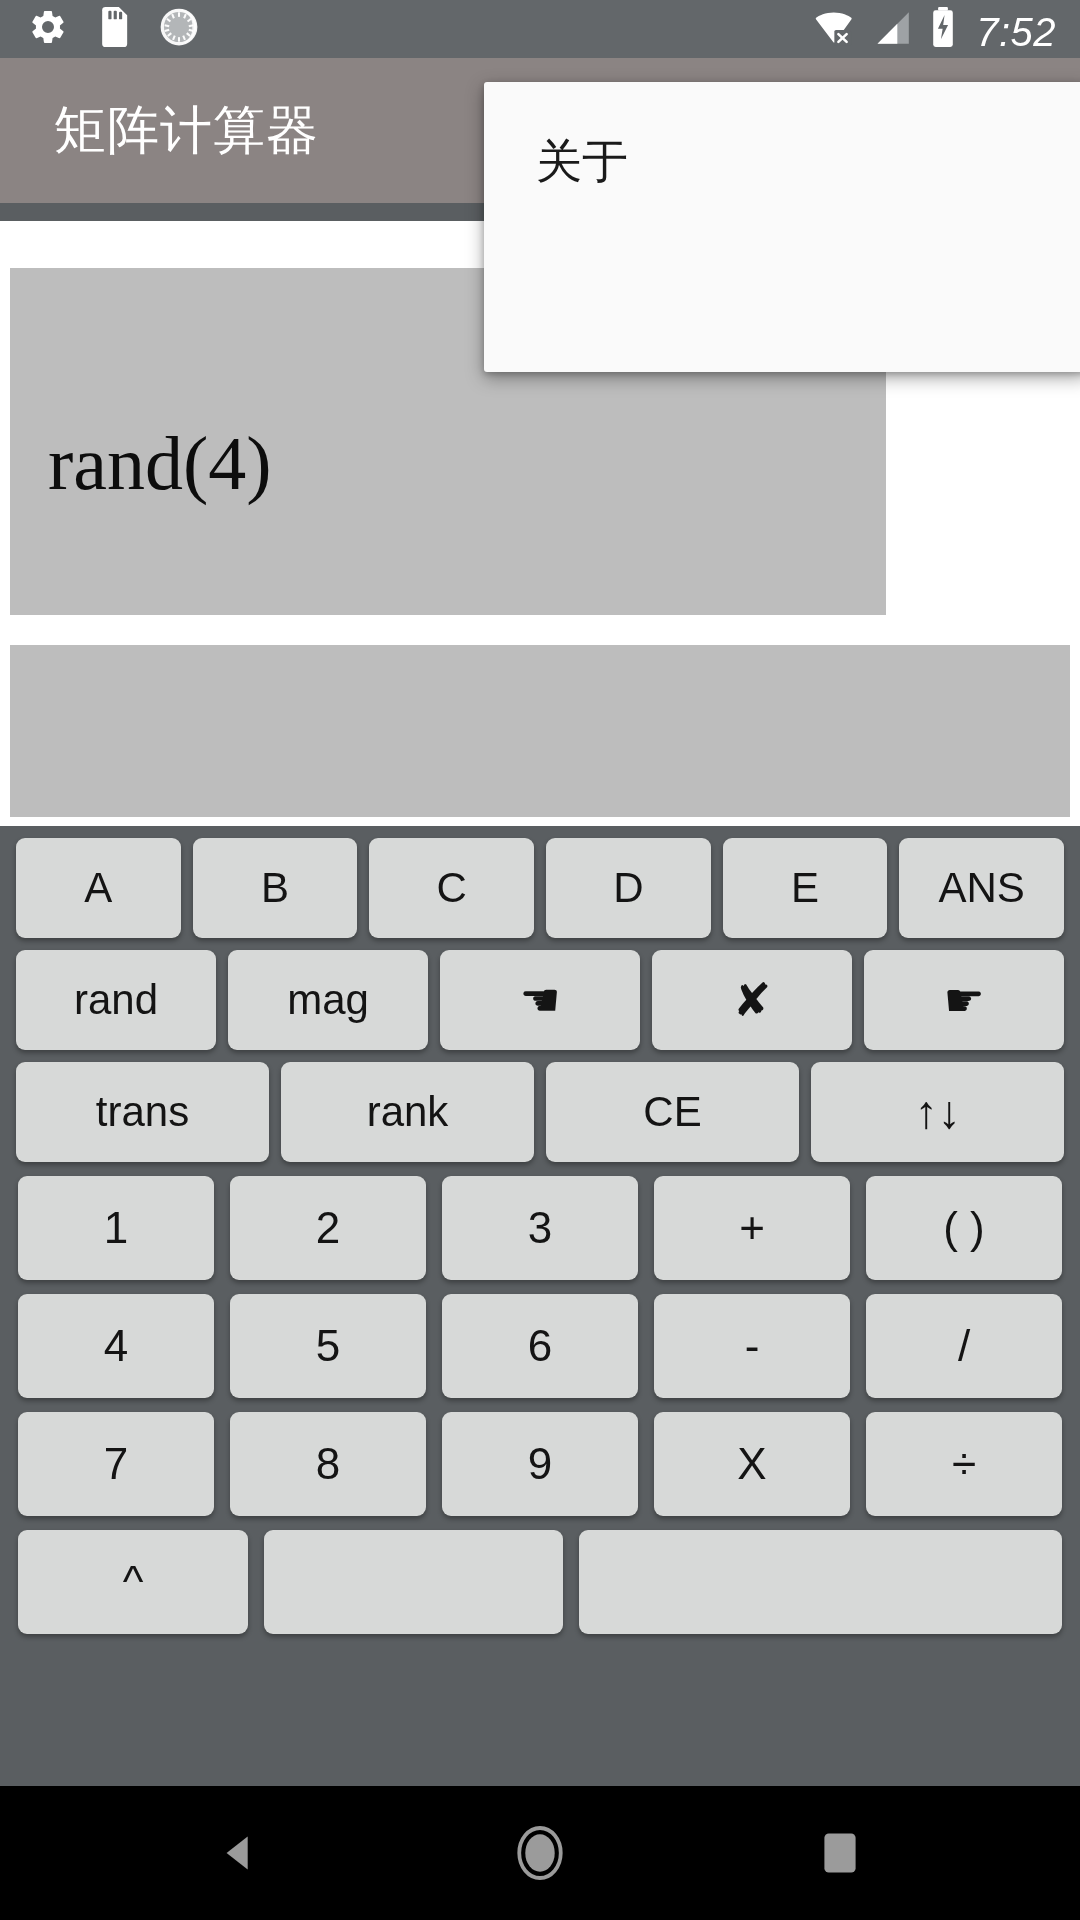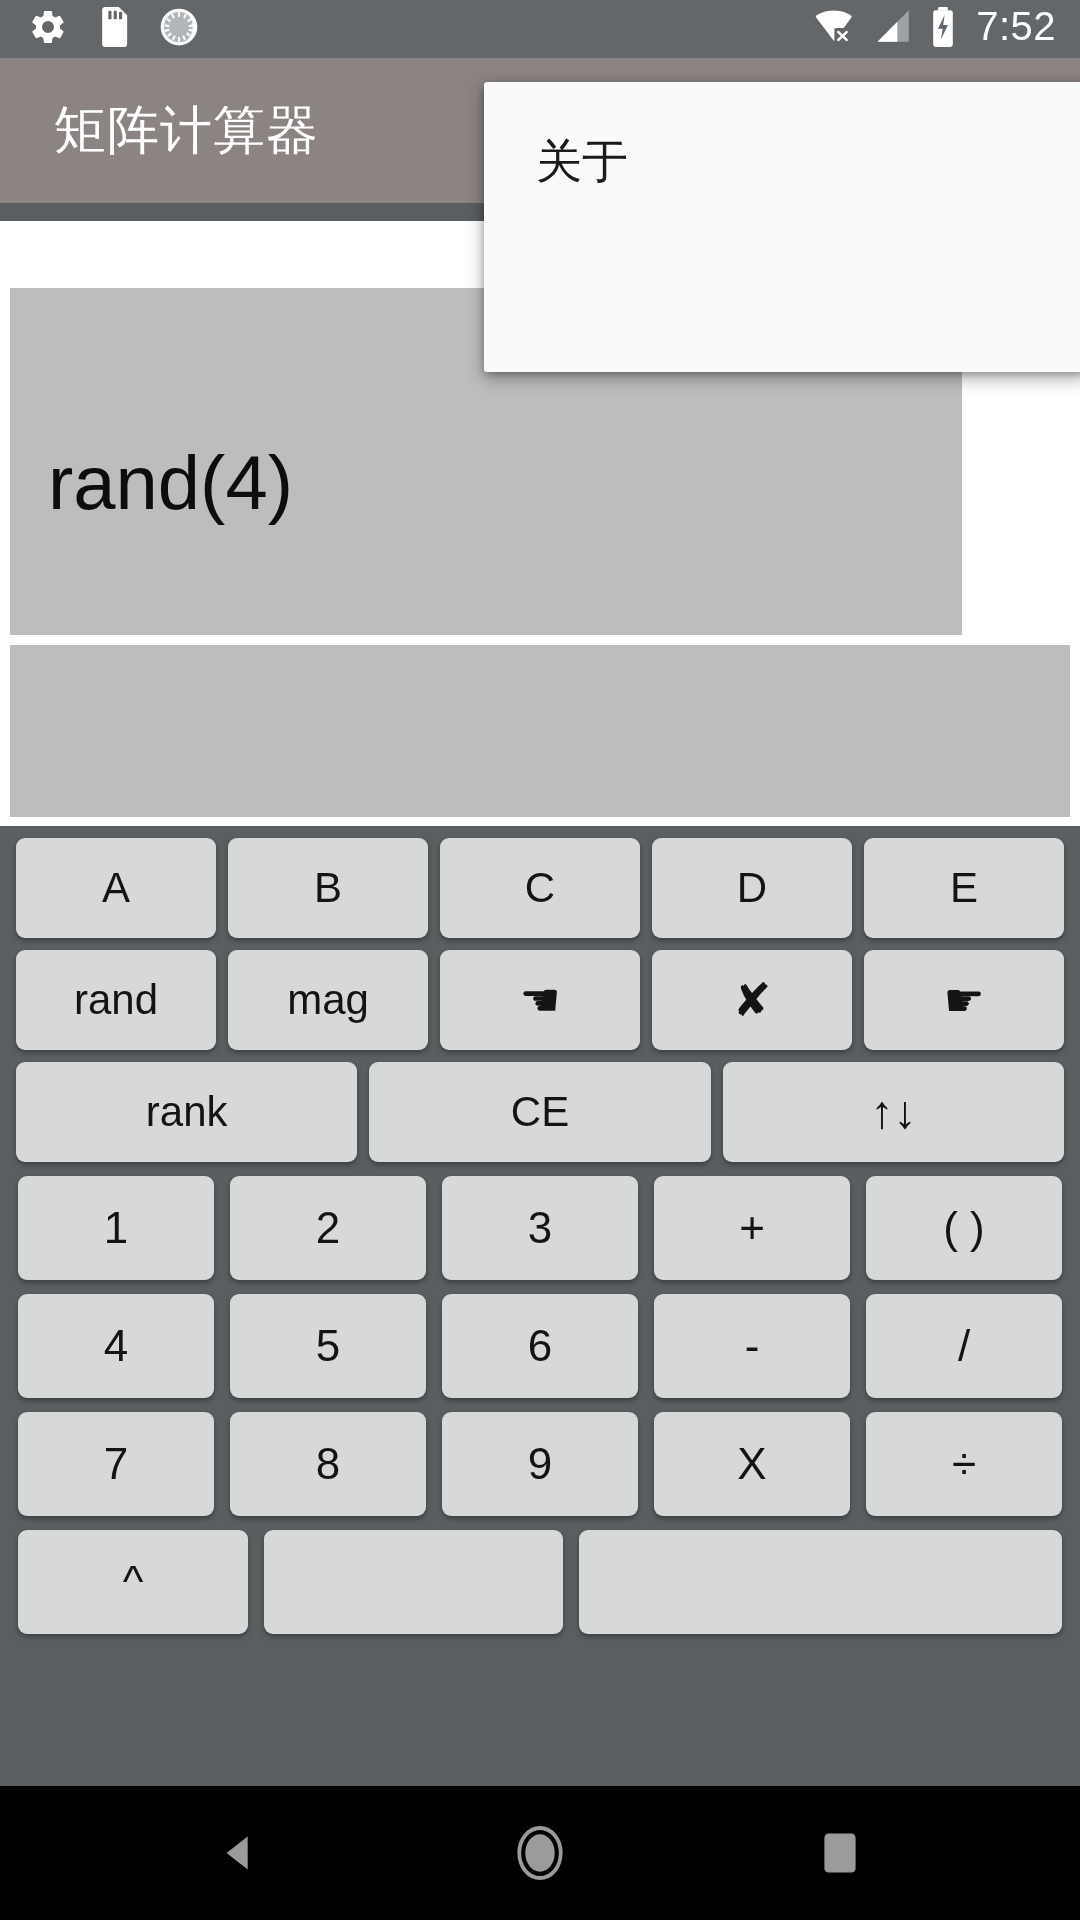--- a/index.html
+++ b/index.html
@@ -10,21 +10,21 @@
     overflow:hidden;
   }
   #screen { position:relative; width:1080px; height:1920px; }
 
   
   .statusbar{
     position:absolute; top:0; left:0; width:1080px; height:58px;
     background:#63676a; display:flex; align-items:center;
   }
   .sb-left{ display:flex; align-items:center; gap:26px; padding-left:28px; }
-  .sb-right{ margin-left:auto; display:flex; align-items:flex-start; gap:16px; padding-right:24px; }
+  .sb-right{ margin-left:auto; display:flex; align-items:flex-end; gap:16px; padding-right:24px;font-style:italic; }
   .sb-icon{ display:block; }
   .sb-clock{
     color:#fff; font-size:40px; letter-spacing:0.5px; line-height:1;
     padding-left:4px; font-weight:400;
   }
 
   
   .appbar{
     position:absolute; top:58px; left:0; width:1080px; height:145px;
     background:#8b8483;
@@ -40,22 +40,22 @@
   }
 
   
   .content-bg{
     position:absolute; top:221px; left:0; width:1080px; height:605px;
     background:#ffffff;
   }
 
   
   .display-input{
-    position:absolute; left:10px; top:288px; width:952px; height:347px;
-    background:#bdbdbd; overflow:hidden;
+    position:absolute; left:10px; top:268px; width:876px; height:347px;
+    background:#bdbdbd; overflow:hidden;font-family:Liberation Serif, serif;
   }
   .display-input-text{
     position:absolute; left:38px; bottom:114px;
     font-size:76px; color:#0d0d0d; line-height:1; white-space:nowrap;
   }
   .display-result{
     position:absolute; left:10px; top:645px; width:1060px; height:172px;
     background:#bdbdbd; overflow:hidden;
   }
   .display-result-text{
@@ -206,29 +206,31 @@
     <div class="display-result-text"></div>
   </div>
 
   <div class="keypad">
       <div class="krow krow-a">
         <button class="key">A</button>
         <button class="key">B</button>
         <button class="key">C</button>
         <button class="key">D</button>
         <button class="key">E</button>
+        <button class="key">ANS</button>
       </div>
       <div class="krow krow-a">
         <button class="key">rand</button>
         <button class="key">mag</button>
         <button class="key glyph">☚</button>
         <button class="key glyph">✘</button>
         <button class="key glyph">☛</button>
       </div>
       <div class="krow krow-a">
+        <button class="key">trans</button>
         <button class="key">rank</button>
         <button class="key">CE</button>
         <button class="key glyph">↑↓</button>
       </div>
       <div class="krow krow-b">
         <button class="key">1</button>
         <button class="key">2</button>
         <button class="key">3</button>
         <button class="key">+</button>
         <button class="key">( )</button>

